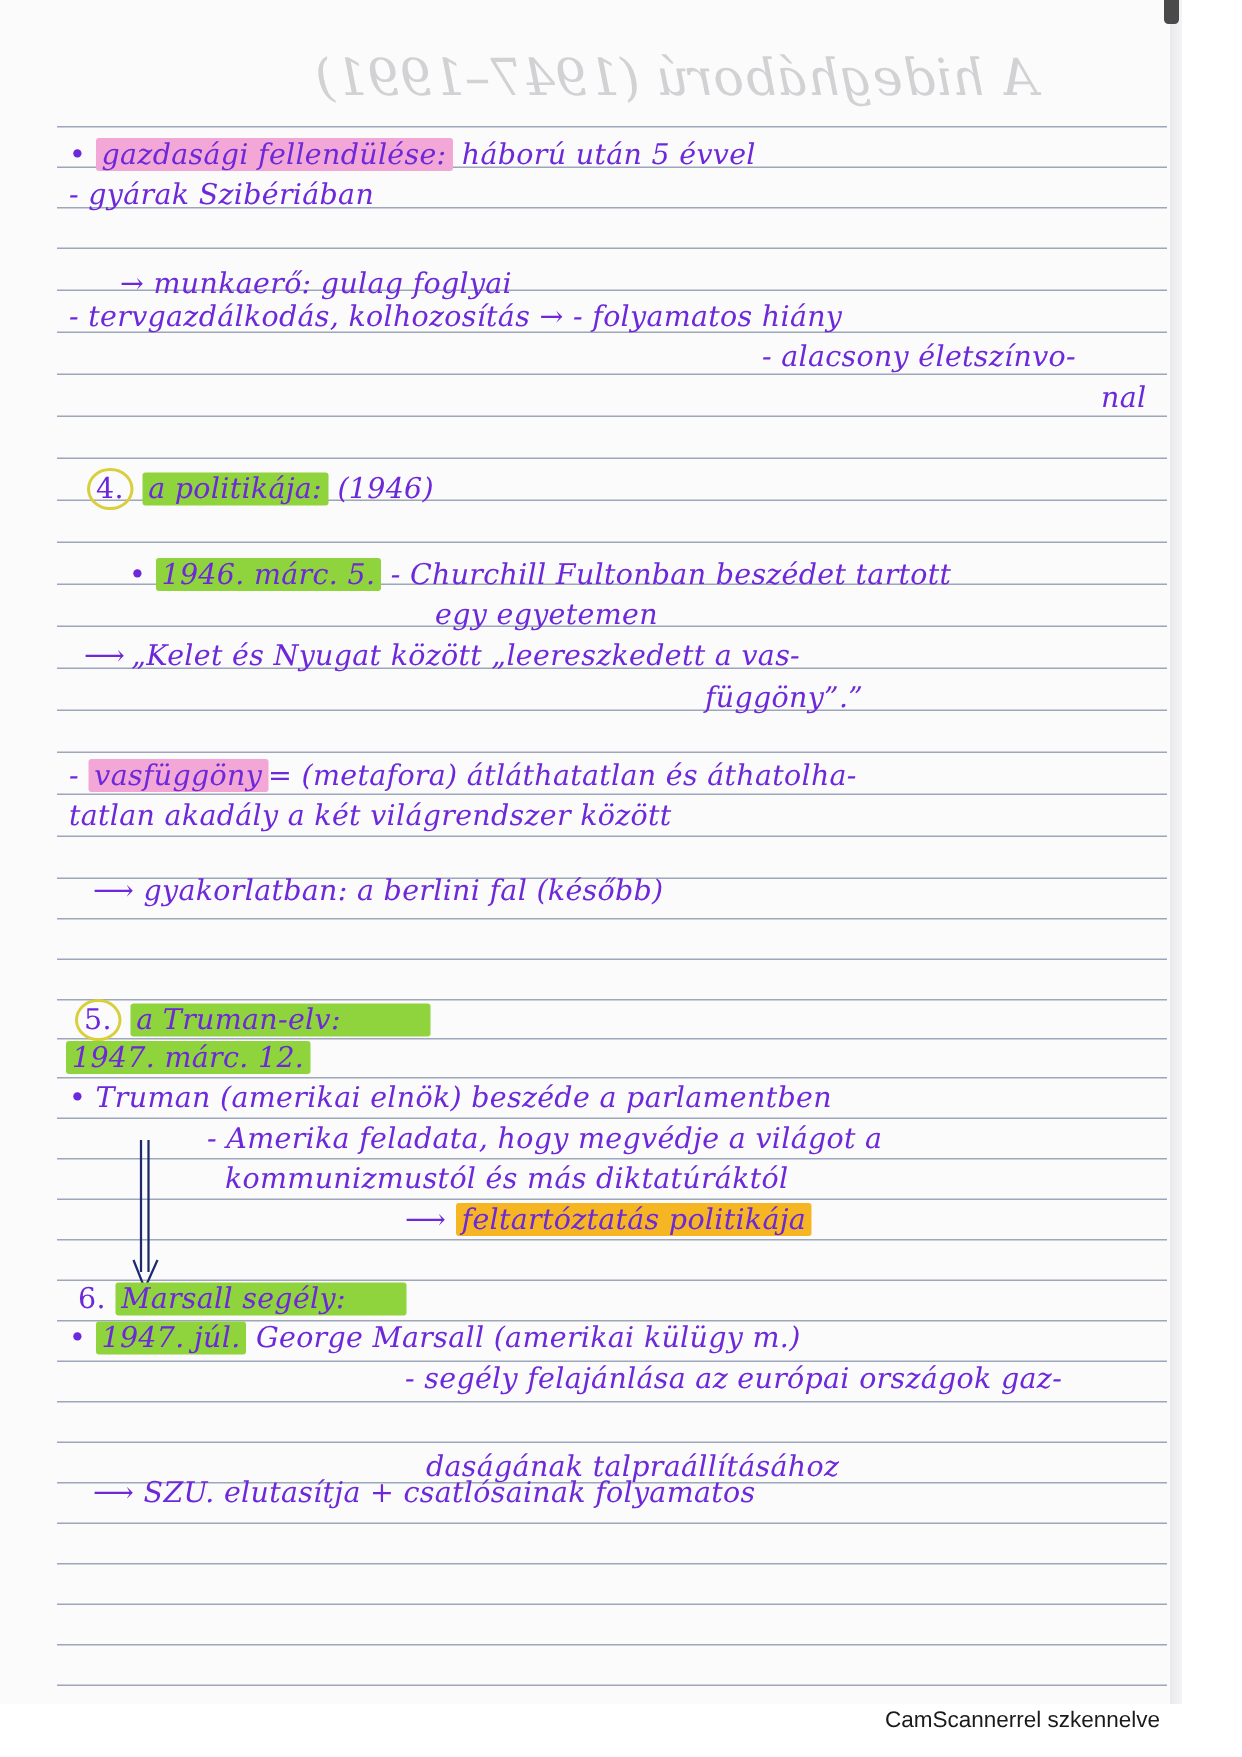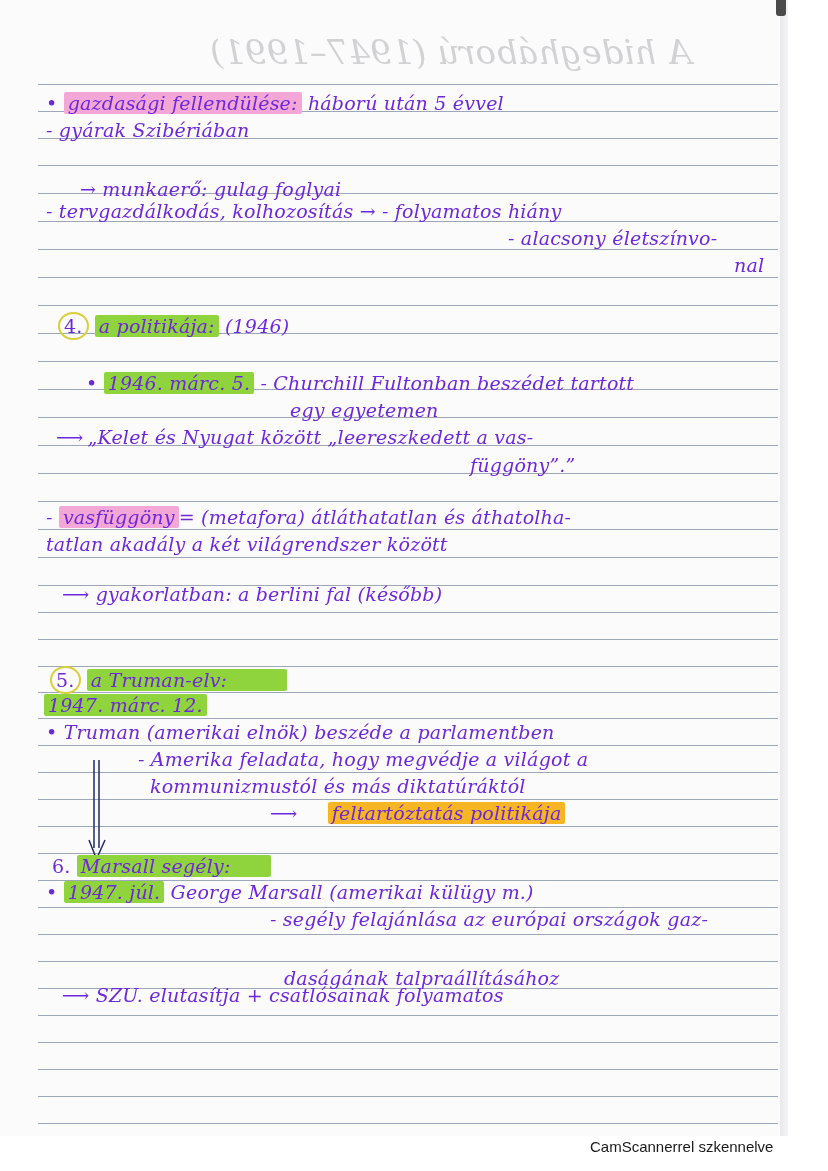--- a/index.html
+++ b/index.html
@@ -25,21 +25,21 @@
   .ghost {
     position: absolute; color: #c9c9cc; font-style: italic; font-family: "DejaVu Serif", serif;
     white-space: nowrap; opacity: 0.8;
   }
   .line {
     position: absolute; white-space: nowrap; color: #6d28d9;
     font-family: "DejaVu Serif", serif; font-style: italic; font-size: 19px; letter-spacing: 0.2px;
   }
   .hl-green { background: #8fd43c; padding: 0 4px; border-radius: 2px; }
   .hl-pink { background: #f2a7d6; padding: 0 4px; border-radius: 2px; }
-  .hl-orange { background: #f6b624; padding: 0 4px; border-radius: 2px; margin-left: 24px; }
+  .hl-orange { background: #f6b624; padding: 0 4px; border-radius: 2px; }
   .circle-num {
     display: inline-block; border: 2px solid #d8cf3a; border-radius: 50%;
     padding: 0 4px; line-height: 24px; font-style: normal;
   }
   .arrow { display: inline-block; }
   .down-arrow {
     position: absolute; left: 88px; top: 760px; width: 18px; height: 100px;
   }
   .footer {
     position: absolute; left: 590px; top: 1138px; font-family: "Liberation Sans", sans-serif;

